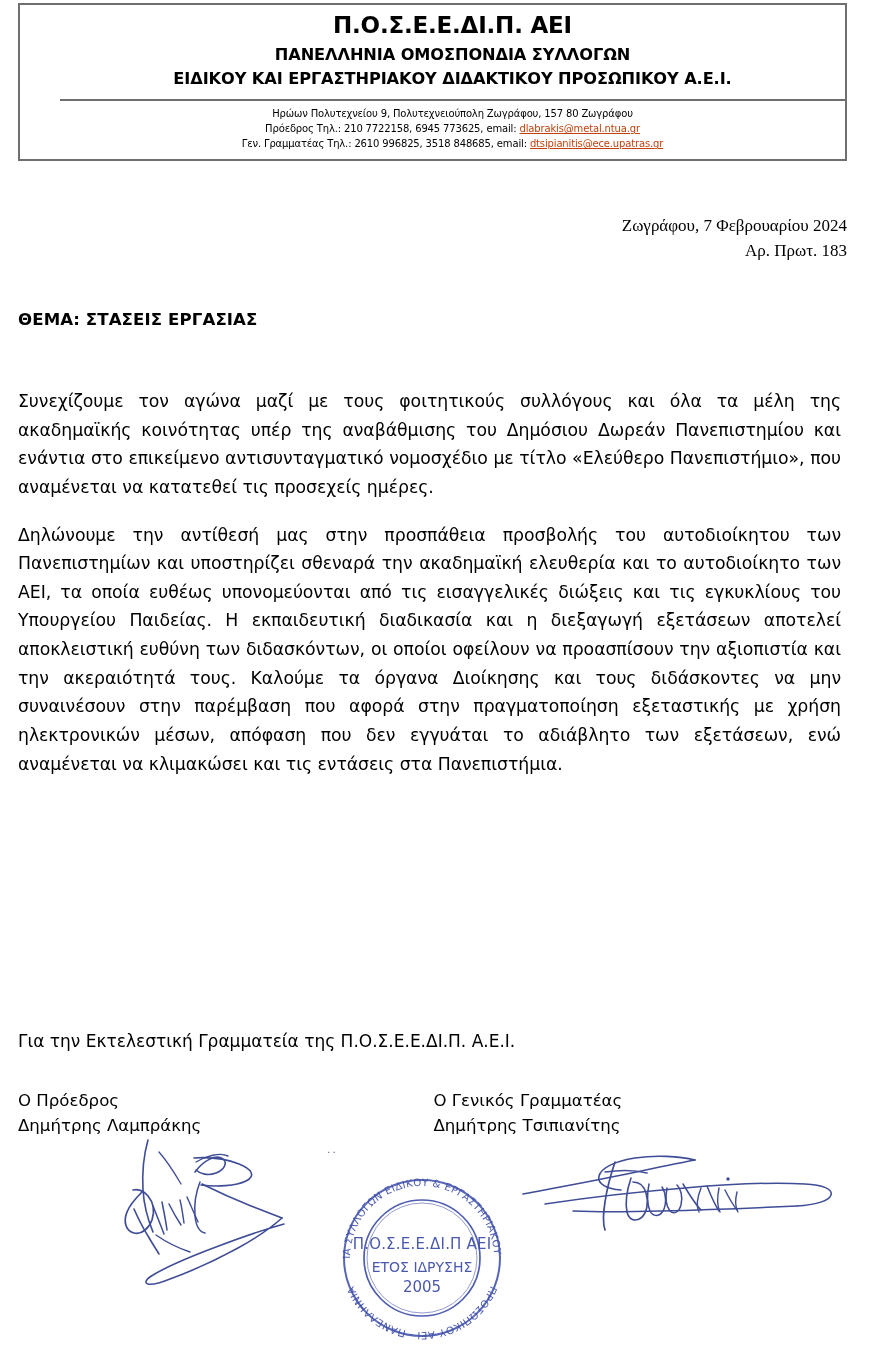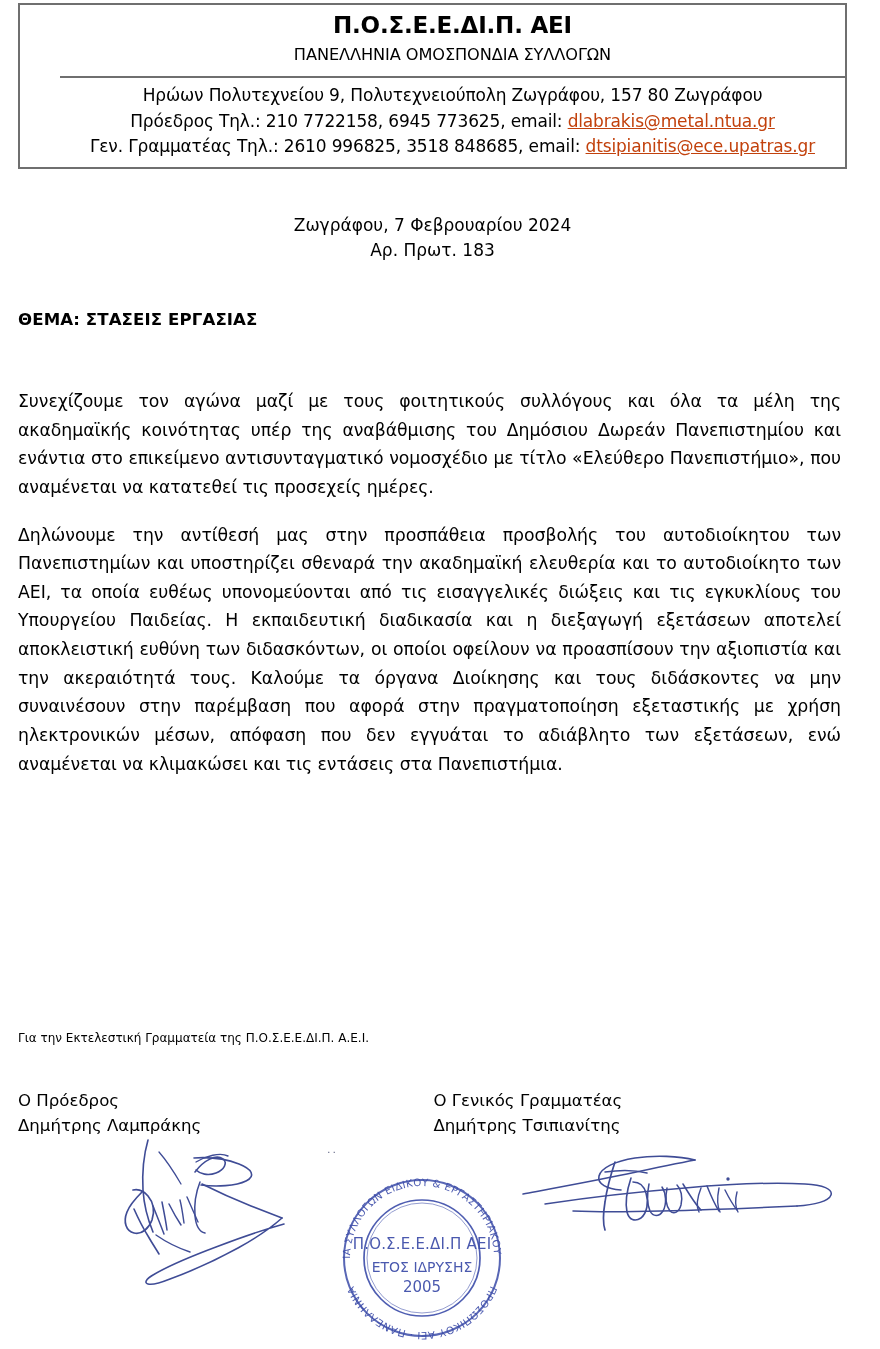--- a/index.html
+++ b/index.html
@@ -35,46 +35,48 @@
     font-weight: bold;
     letter-spacing: -0.2px;
     line-height: 1.28;
     margin-bottom: 3px;
   }
   .lh-sub {
     font-size: 16.2px;
     line-height: 1.44;
     letter-spacing: -0.1px;
     white-space: nowrap;
+    font-weight: bold;
   }
   .lh-bottom {
     padding: 5px 10px 7px 10px;
     text-align: center;
   }
   .lh-contact {
-    font-size: 17px;
+    font-size: 10px;
     line-height: 1.52;
     letter-spacing: -0.15px;
     white-space: nowrap;
     text-align: center;
   }
   .maillink {
     color: #c2410c;
     text-decoration: underline;
     cursor: pointer;
   }
 
   
   .datewrap {
     position: absolute;
     left: 18px; top: 213px;
     width: 829px;
-    text-align: center;
+    text-align: right;
     font-size: 17px;
     line-height: 1.48;
+    font-family: Liberation Serif, serif;
   }
 
   
   .subject {
     position: absolute;
     left: 18px; top: 310px;
     font-size: 16.6px;
     font-weight: bold;
     letter-spacing: 0.1px;
   }
@@ -92,21 +94,21 @@
     text-align: justify;
     text-justify: inter-word;
     margin: 0 8px 19px 0;
     letter-spacing: -0.05px;
   }
 
   
   .closing {
     position: absolute;
     left: 18px; top: 1031px;
-    font-size: 12px;
+    font-size: 17px;
   }
 
   
   .sigrow {
     position: absolute;
     left: 18px; top: 1088px;
     width: 831px;
     display: flex;
   }
   .sigcol {
@@ -140,20 +142,21 @@
     letter-spacing: 2px;
   }
 </style>
 </head>
 <body>
 
 <div class="letterhead">
   <div class="lh-top">
     <div class="lh-title">Π.Ο.Σ.Ε.Ε.ΔΙ.Π. ΑΕΙ</div>
     <div class="lh-sub">ΠΑΝΕΛΛΗΝΙΑ ΟΜΟΣΠΟΝΔΙΑ ΣΥΛΛΟΓΩΝ</div>
+    <div class="lh-sub">ΕΙΔΙΚΟΥ ΚΑΙ ΕΡΓΑΣΤΗΡΙΑΚΟΥ ΔΙΔΑΚΤΙΚΟΥ ΠΡΟΣΩΠΙΚΟΥ  Α.Ε.Ι.</div>
   </div>
   <div class="lh-bottom">
     <div class="lh-contact">Ηρώων Πολυτεχνείου 9, Πολυτεχνειούπολη Ζωγράφου, 157 80 Ζωγράφου</div>
     <div class="lh-contact"><span>Πρόεδρος Τηλ.: 210 7722158, 6945 773625, email: </span><span class="maillink">dlabrakis@metal.ntua.gr</span></div>
     <div class="lh-contact"><span>Γεν. Γραμματέας Τηλ.: 2610 996825, 3518 848685, email: </span><span class="maillink">dtsipianitis@ece.upatras.gr</span></div>
   </div>
 </div>
 
 <div class="datewrap">
   <div>Ζωγράφου, 7 Φεβρουαρίου 2024</div>

